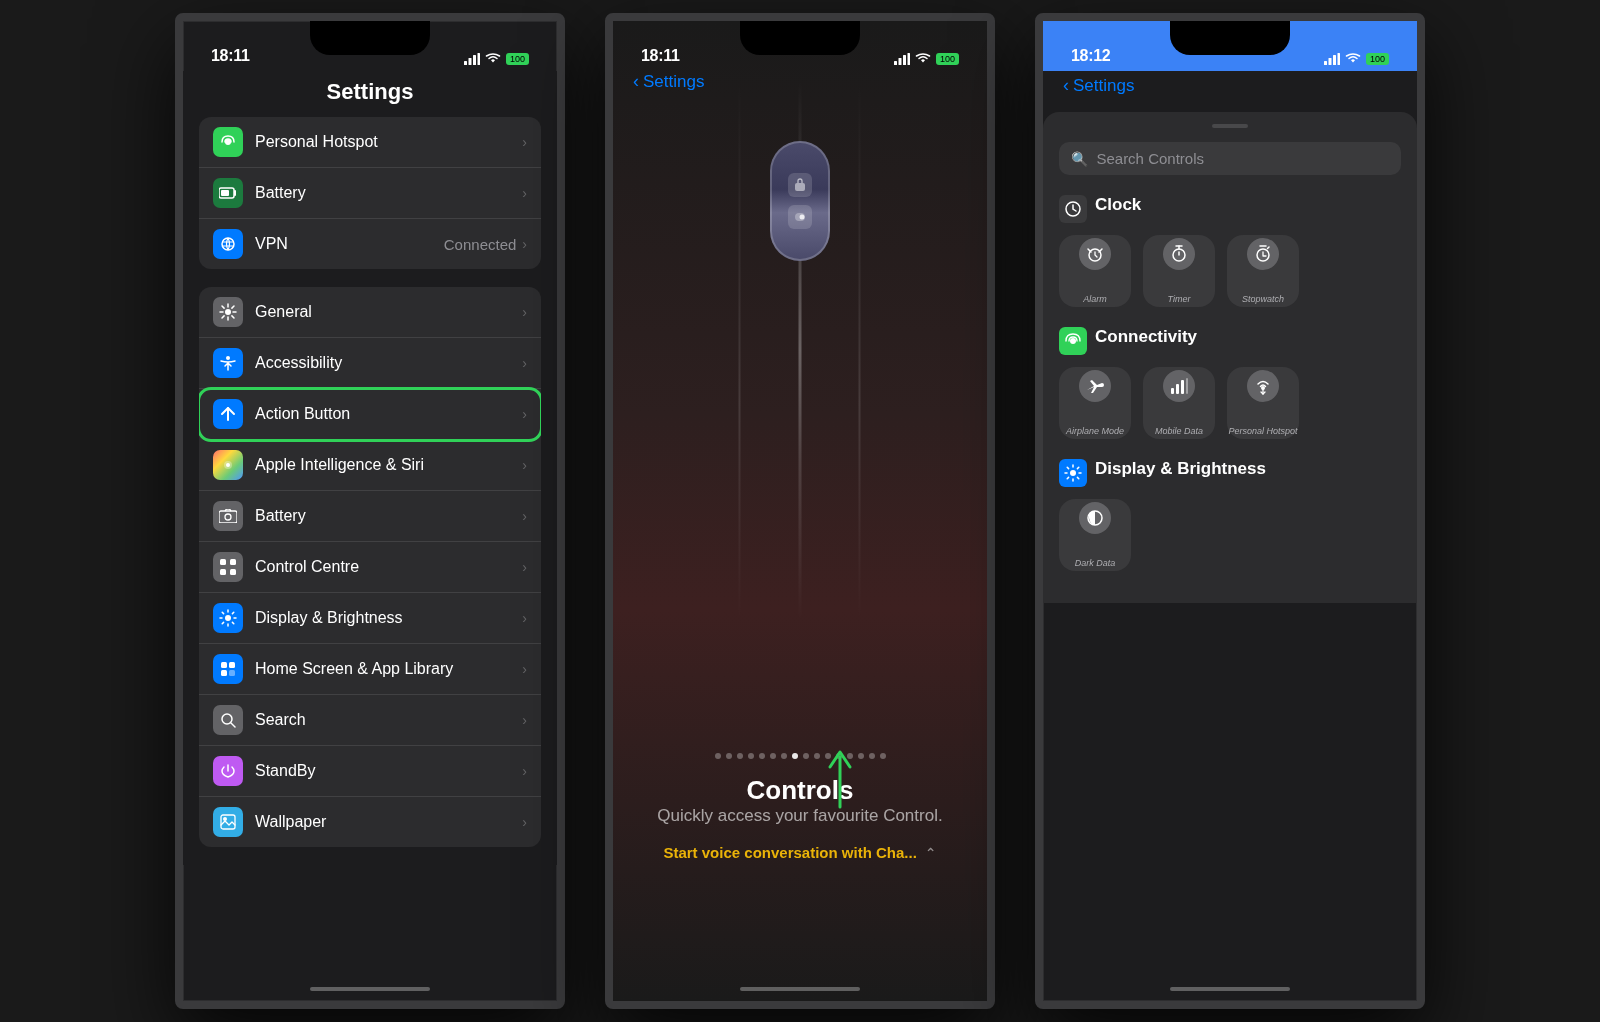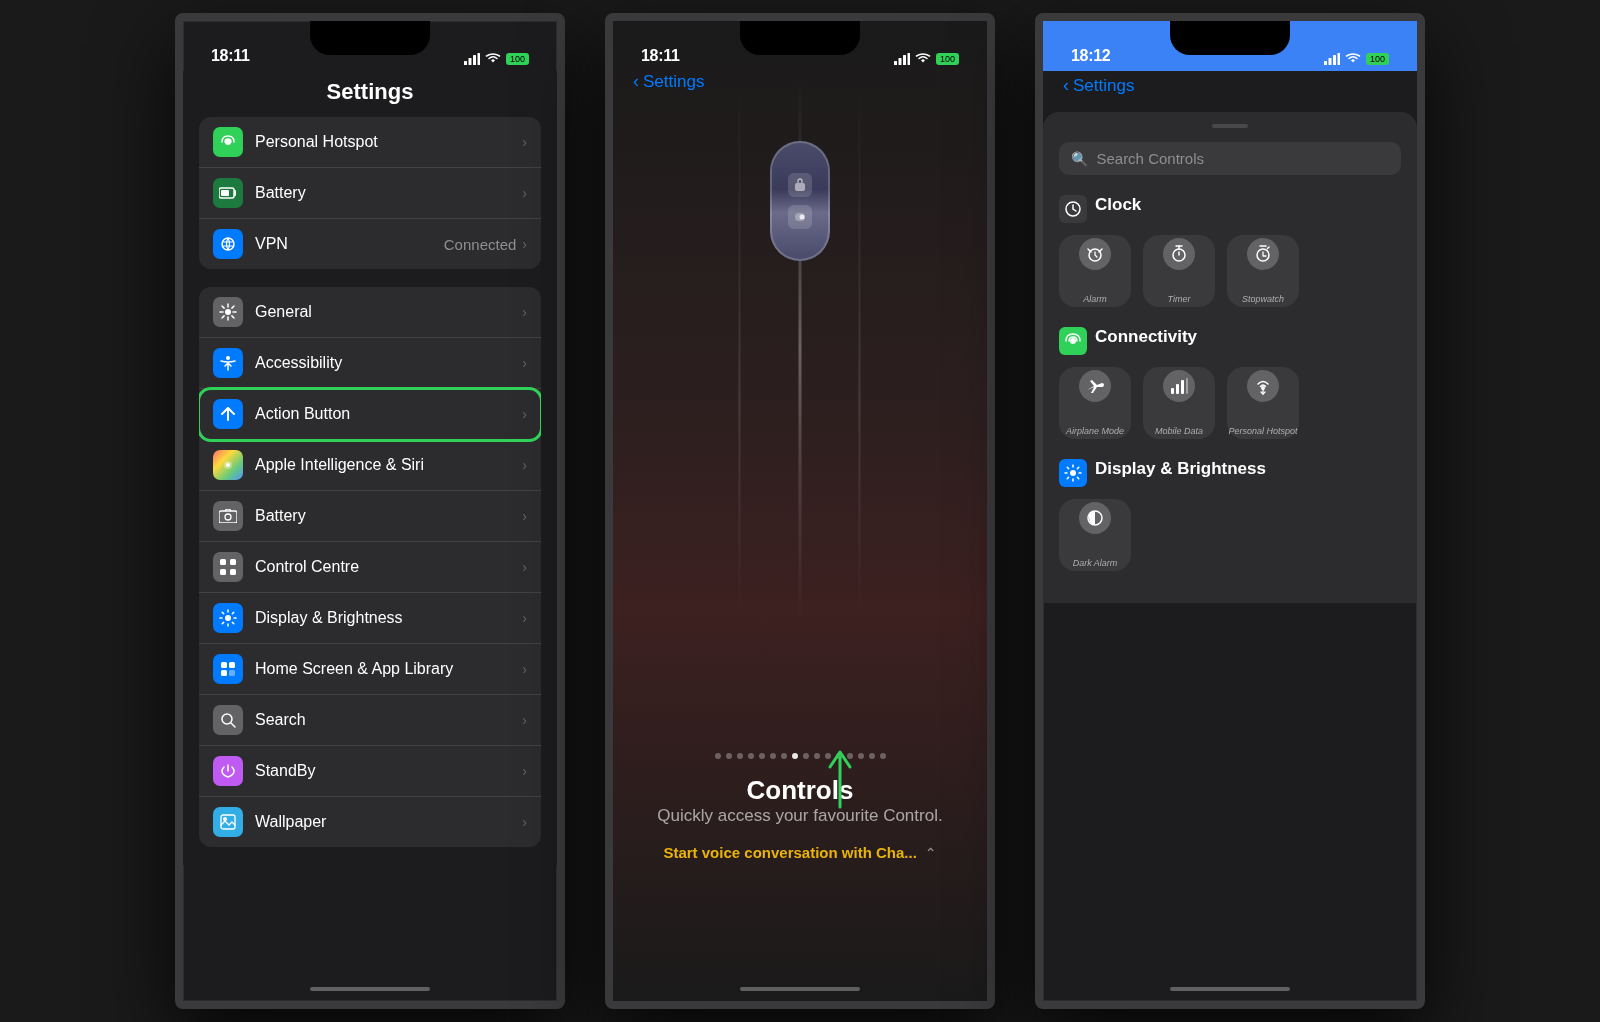--- a/index.html
+++ b/index.html
@@ -857,20 +857,20 @@
       </div>
 
       <div class="controls-grid">
         <div class="ctrl-btn">
           <div class="ctrl-btn-icon">
             <svg width="20" height="20" viewBox="0 0 20 20" fill="none">
                 <circle cx="10" cy="10" r="7" stroke="white" stroke-width="1.5"></circle>
                 <path d="M10 3 L10 17 Q5 17 4 10 Q3 3 10 3 Z" fill="white"></path>
               </svg>
           </div>
-          <span class="ctrl-btn-label">Dark Alarm</span>
+          <span class="ctrl-btn-label">Dark Data</span>
         </div>
       </div>
 
     </div>
   </div>
   <div class="home-indicator"></div>
 </div>
 
 </body></html>

